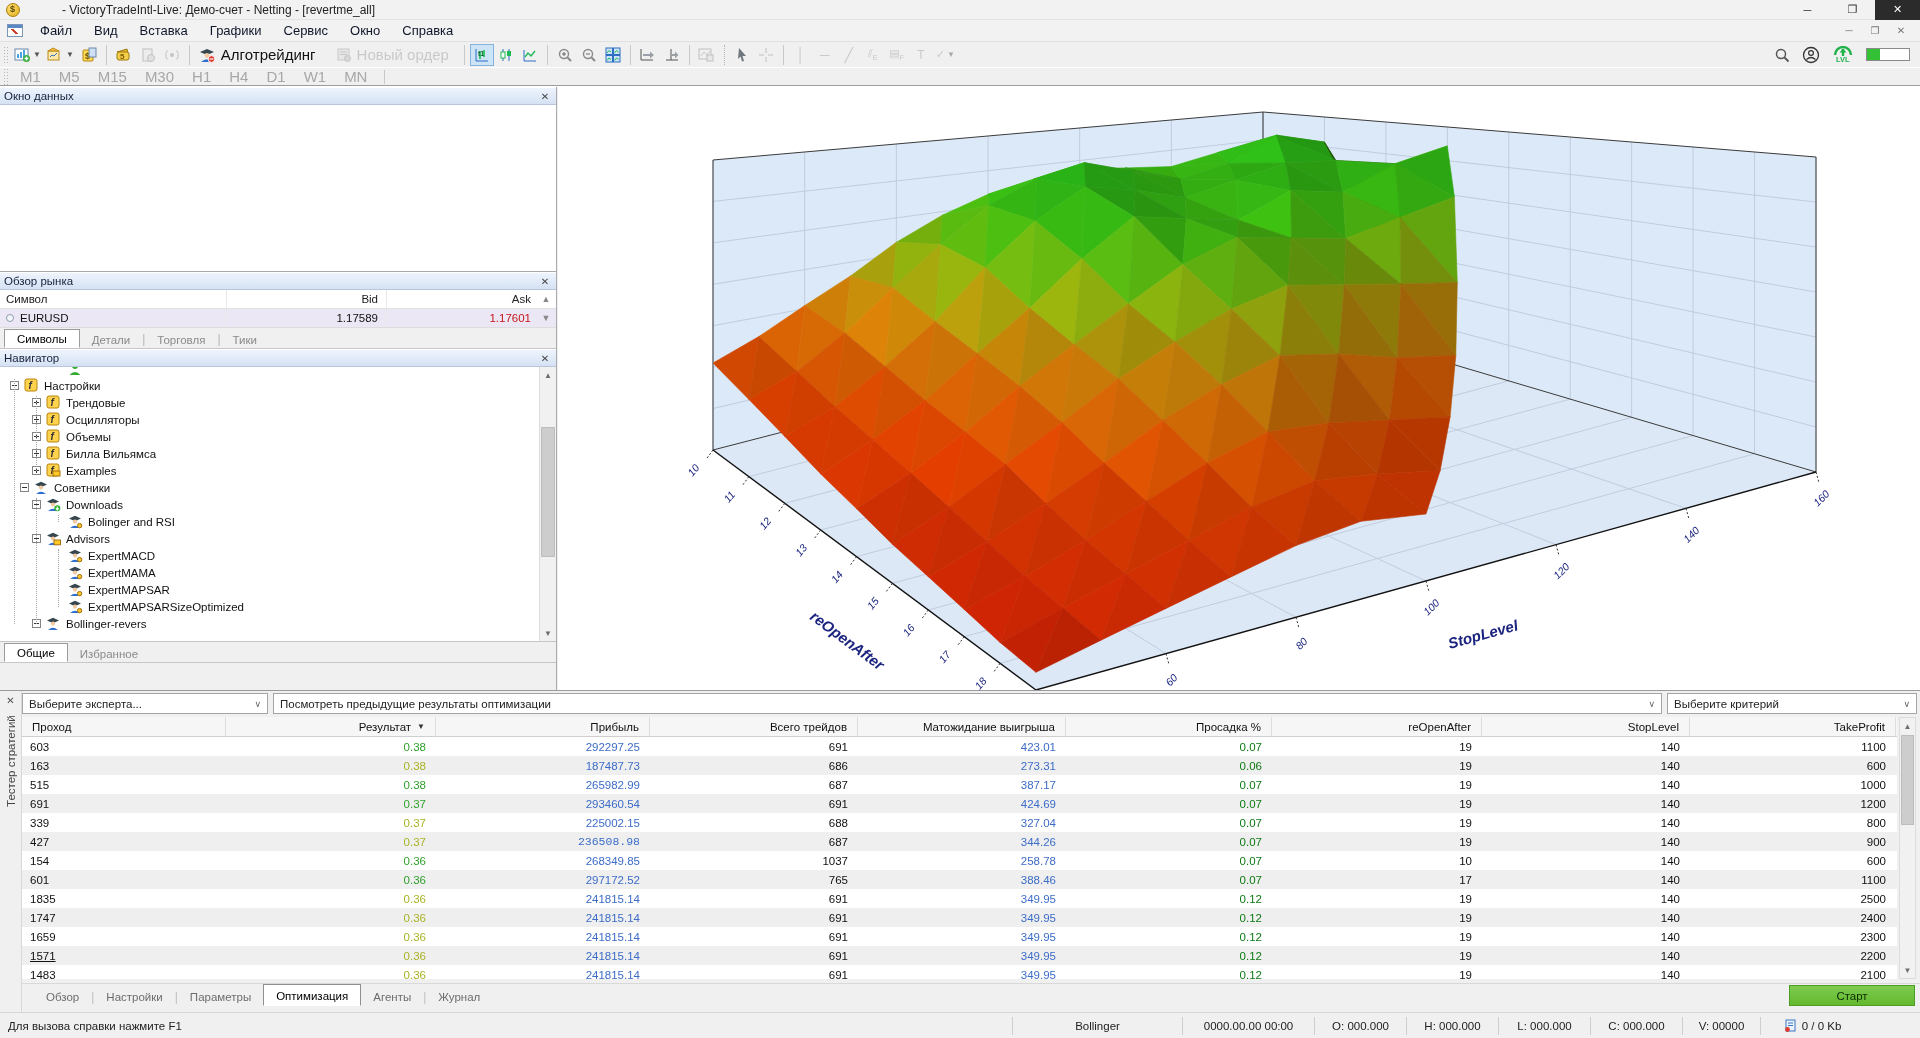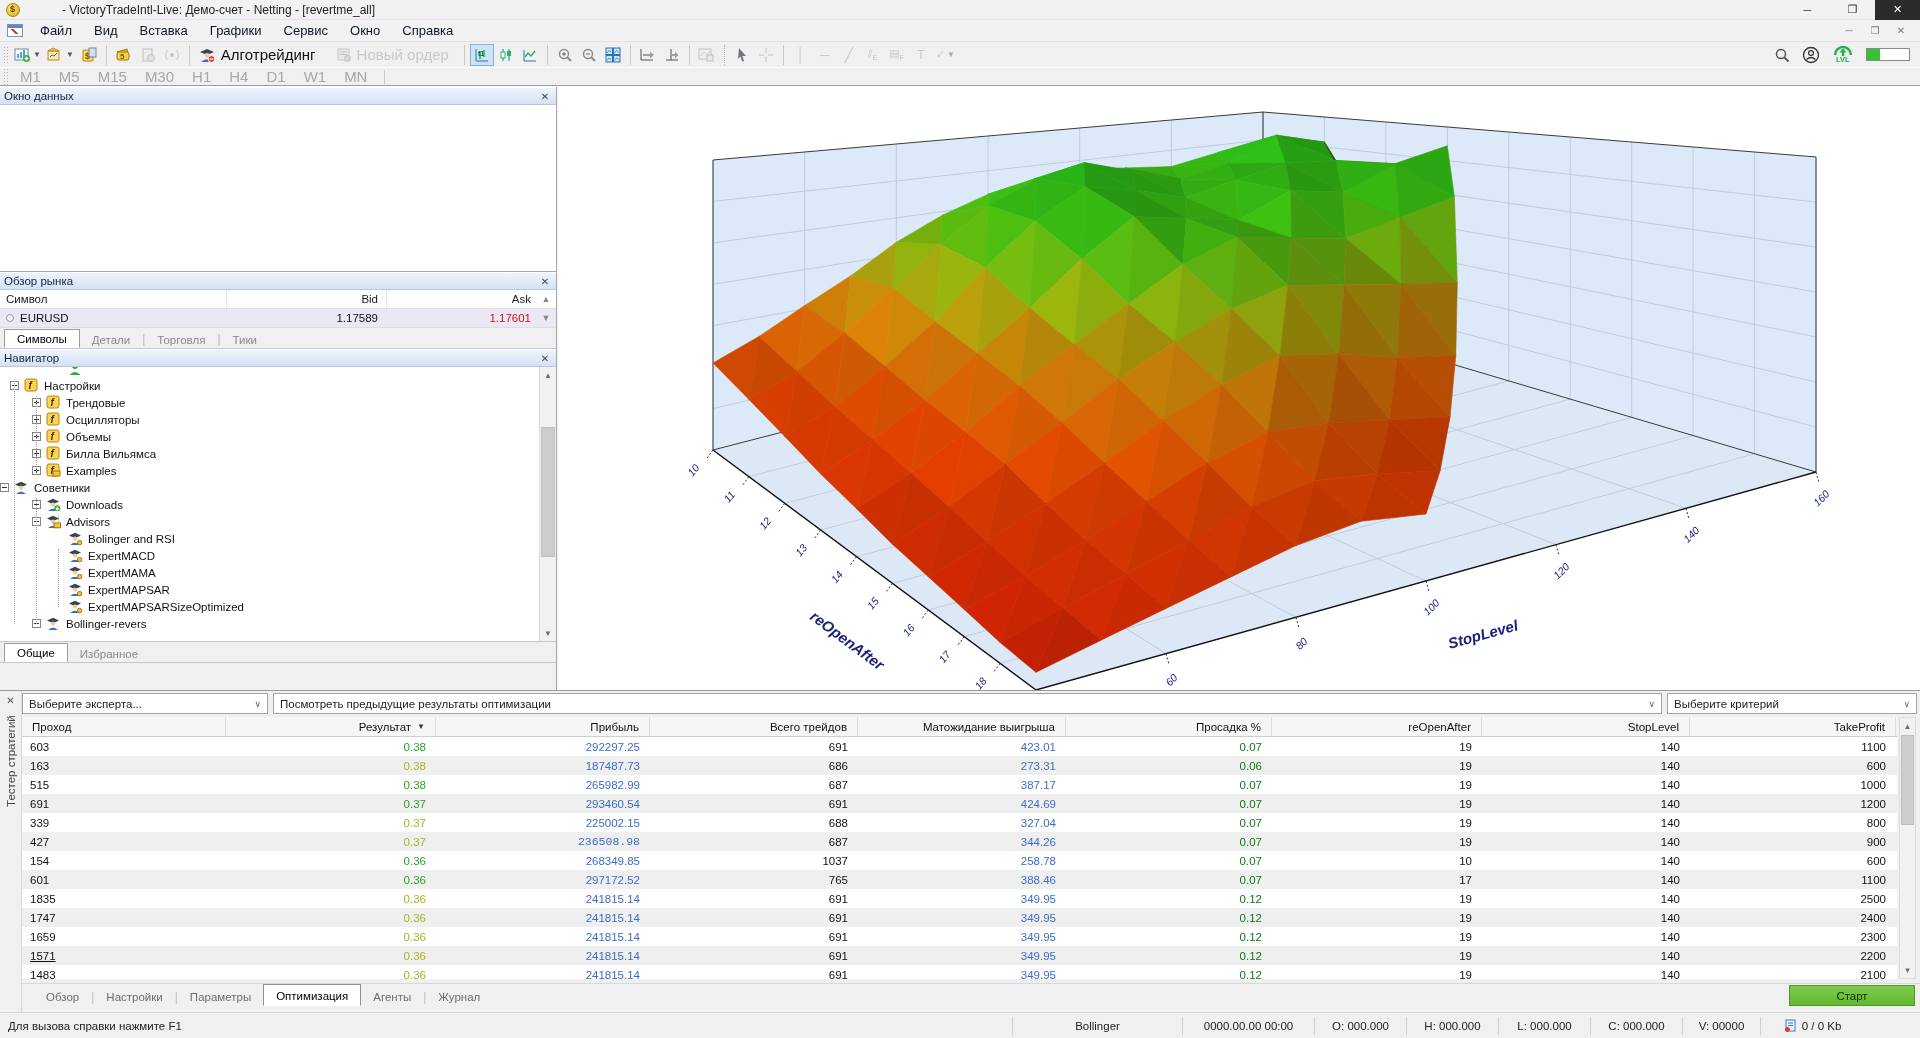--- a/index.html
+++ b/index.html
@@ -467,59 +467,59 @@
             </div>
             <div class="tree-row" style="padding-left: 32px;">
               <span class="expander plus"></span>
               <svg width="15" height="15" style="margin-left: 5px; flex: 0 0 auto;">
                 <rect x="1" y="1" width="12" height="12" rx="2" fill="#ffd34d" stroke="#b8860b"></rect>
                 <text x="4.5" y="11" font-size="10" font-style="italic" font-family="&quot;Liberation Serif&quot;,serif" fill="#333" font-weight="bold">f</text>
                 <rect x="7" y="8" width="7" height="5" fill="#ffca28" stroke="#a8700a"></rect>
               </svg>
               <span class="tree-label">Examples</span>
             </div>
-            <div class="tree-row" style="padding-left: 0;">
+            <div class="tree-row" style="padding-left: 20px;">
               <span class="expander"></span>
               <svg width="15" height="15" style="margin-left: 5px; flex: 0 0 auto;">
                 <polygon points="1,4.5 7,1.8 13,4.5 7,7.2" fill="#37474f"></polygon>
                 <circle cx="7" cy="7.6" r="2.1" fill="#f2c9a0"></circle>
                 <path d="M2.2 14 Q7 9.6 11.8 14 Z" fill="#2f6fd0"></path>
               </svg>
               <span class="tree-label">Советники</span>
             </div>
             <div class="tree-row" style="padding-left: 32px;">
               <span class="expander"></span>
               <svg width="15" height="15" style="margin-left: 5px; flex: 0 0 auto;">
                 <polygon points="1,4.5 7,1.8 13,4.5 7,7.2" fill="#37474f"></polygon>
                 <circle cx="7" cy="7.6" r="2.1" fill="#f2c9a0"></circle>
                 <path d="M2.2 14 Q7 9.6 11.8 14 Z" fill="#2f6fd0"></path>
                 <circle cx="11.3" cy="11.3" r="3" fill="#2fae2f"></circle>
                 <path d="M11.3 9.4 L11.3 12.6 M9.9 11.4 L11.3 12.9 L12.7 11.4" stroke="#fff" fill="none" stroke-width="1.1"></path>
               </svg>
               <span class="tree-label">Downloads</span>
             </div>
+            <div class="tree-row" style="padding-left: 54px;">
+              <span style="width: 9px; flex: 0 0 auto;"></span>
+              <svg width="15" height="15" style="margin-left: 5px; flex: 0 0 auto;">
+                <polygon points="1,4.5 7,1.8 13,4.5 7,7.2" fill="#37474f"></polygon>
+                <circle cx="7" cy="7.6" r="2.1" fill="#f2c9a0"></circle>
+                <path d="M2.2 14 Q7 9.6 11.8 14 Z" fill="#2f6fd0"></path>
+                <circle cx="11.6" cy="11.6" r="2.2" fill="#f4c52a" stroke="#a8700a"></circle>
+              </svg>
+              <span class="tree-label">Bolinger and RSI</span>
+            </div>
             <div class="tree-row" style="padding-left: 32px;">
               <span class="expander"></span>
               <svg width="15" height="15" style="margin-left: 5px; flex: 0 0 auto;">
                 <polygon points="1,4.5 7,1.8 13,4.5 7,7.2" fill="#37474f"></polygon>
                 <circle cx="7" cy="7.6" r="2.1" fill="#f2c9a0"></circle>
                 <path d="M2.2 14 Q7 9.6 11.8 14 Z" fill="#2f6fd0"></path>
                 <rect x="8" y="9" width="6.5" height="4.8" fill="#ffca28" stroke="#a8700a"></rect>
               </svg>
               <span class="tree-label">Advisors</span>
-            </div>
-            <div class="tree-row" style="padding-left: 54px;">
-              <span style="width: 9px; flex: 0 0 auto;"></span>
-              <svg width="15" height="15" style="margin-left: 5px; flex: 0 0 auto;">
-                <polygon points="1,4.5 7,1.8 13,4.5 7,7.2" fill="#37474f"></polygon>
-                <circle cx="7" cy="7.6" r="2.1" fill="#f2c9a0"></circle>
-                <path d="M2.2 14 Q7 9.6 11.8 14 Z" fill="#2f6fd0"></path>
-                <circle cx="11.6" cy="11.6" r="2.2" fill="#f4c52a" stroke="#a8700a"></circle>
-              </svg>
-              <span class="tree-label">Bolinger and RSI</span>
             </div>
             <div class="tree-row" style="padding-left: 54px;">
               <span style="width: 9px; flex: 0 0 auto;"></span>
               <svg width="15" height="15" style="margin-left: 5px; flex: 0 0 auto;">
                 <polygon points="1,4.5 7,1.8 13,4.5 7,7.2" fill="#37474f"></polygon>
                 <circle cx="7" cy="7.6" r="2.1" fill="#f2c9a0"></circle>
                 <path d="M2.2 14 Q7 9.6 11.8 14 Z" fill="#2f6fd0"></path>
                 <circle cx="11.6" cy="11.6" r="2.2" fill="#f4c52a" stroke="#a8700a"></circle>
               </svg>
               <span class="tree-label">ExpertMACD</span>

